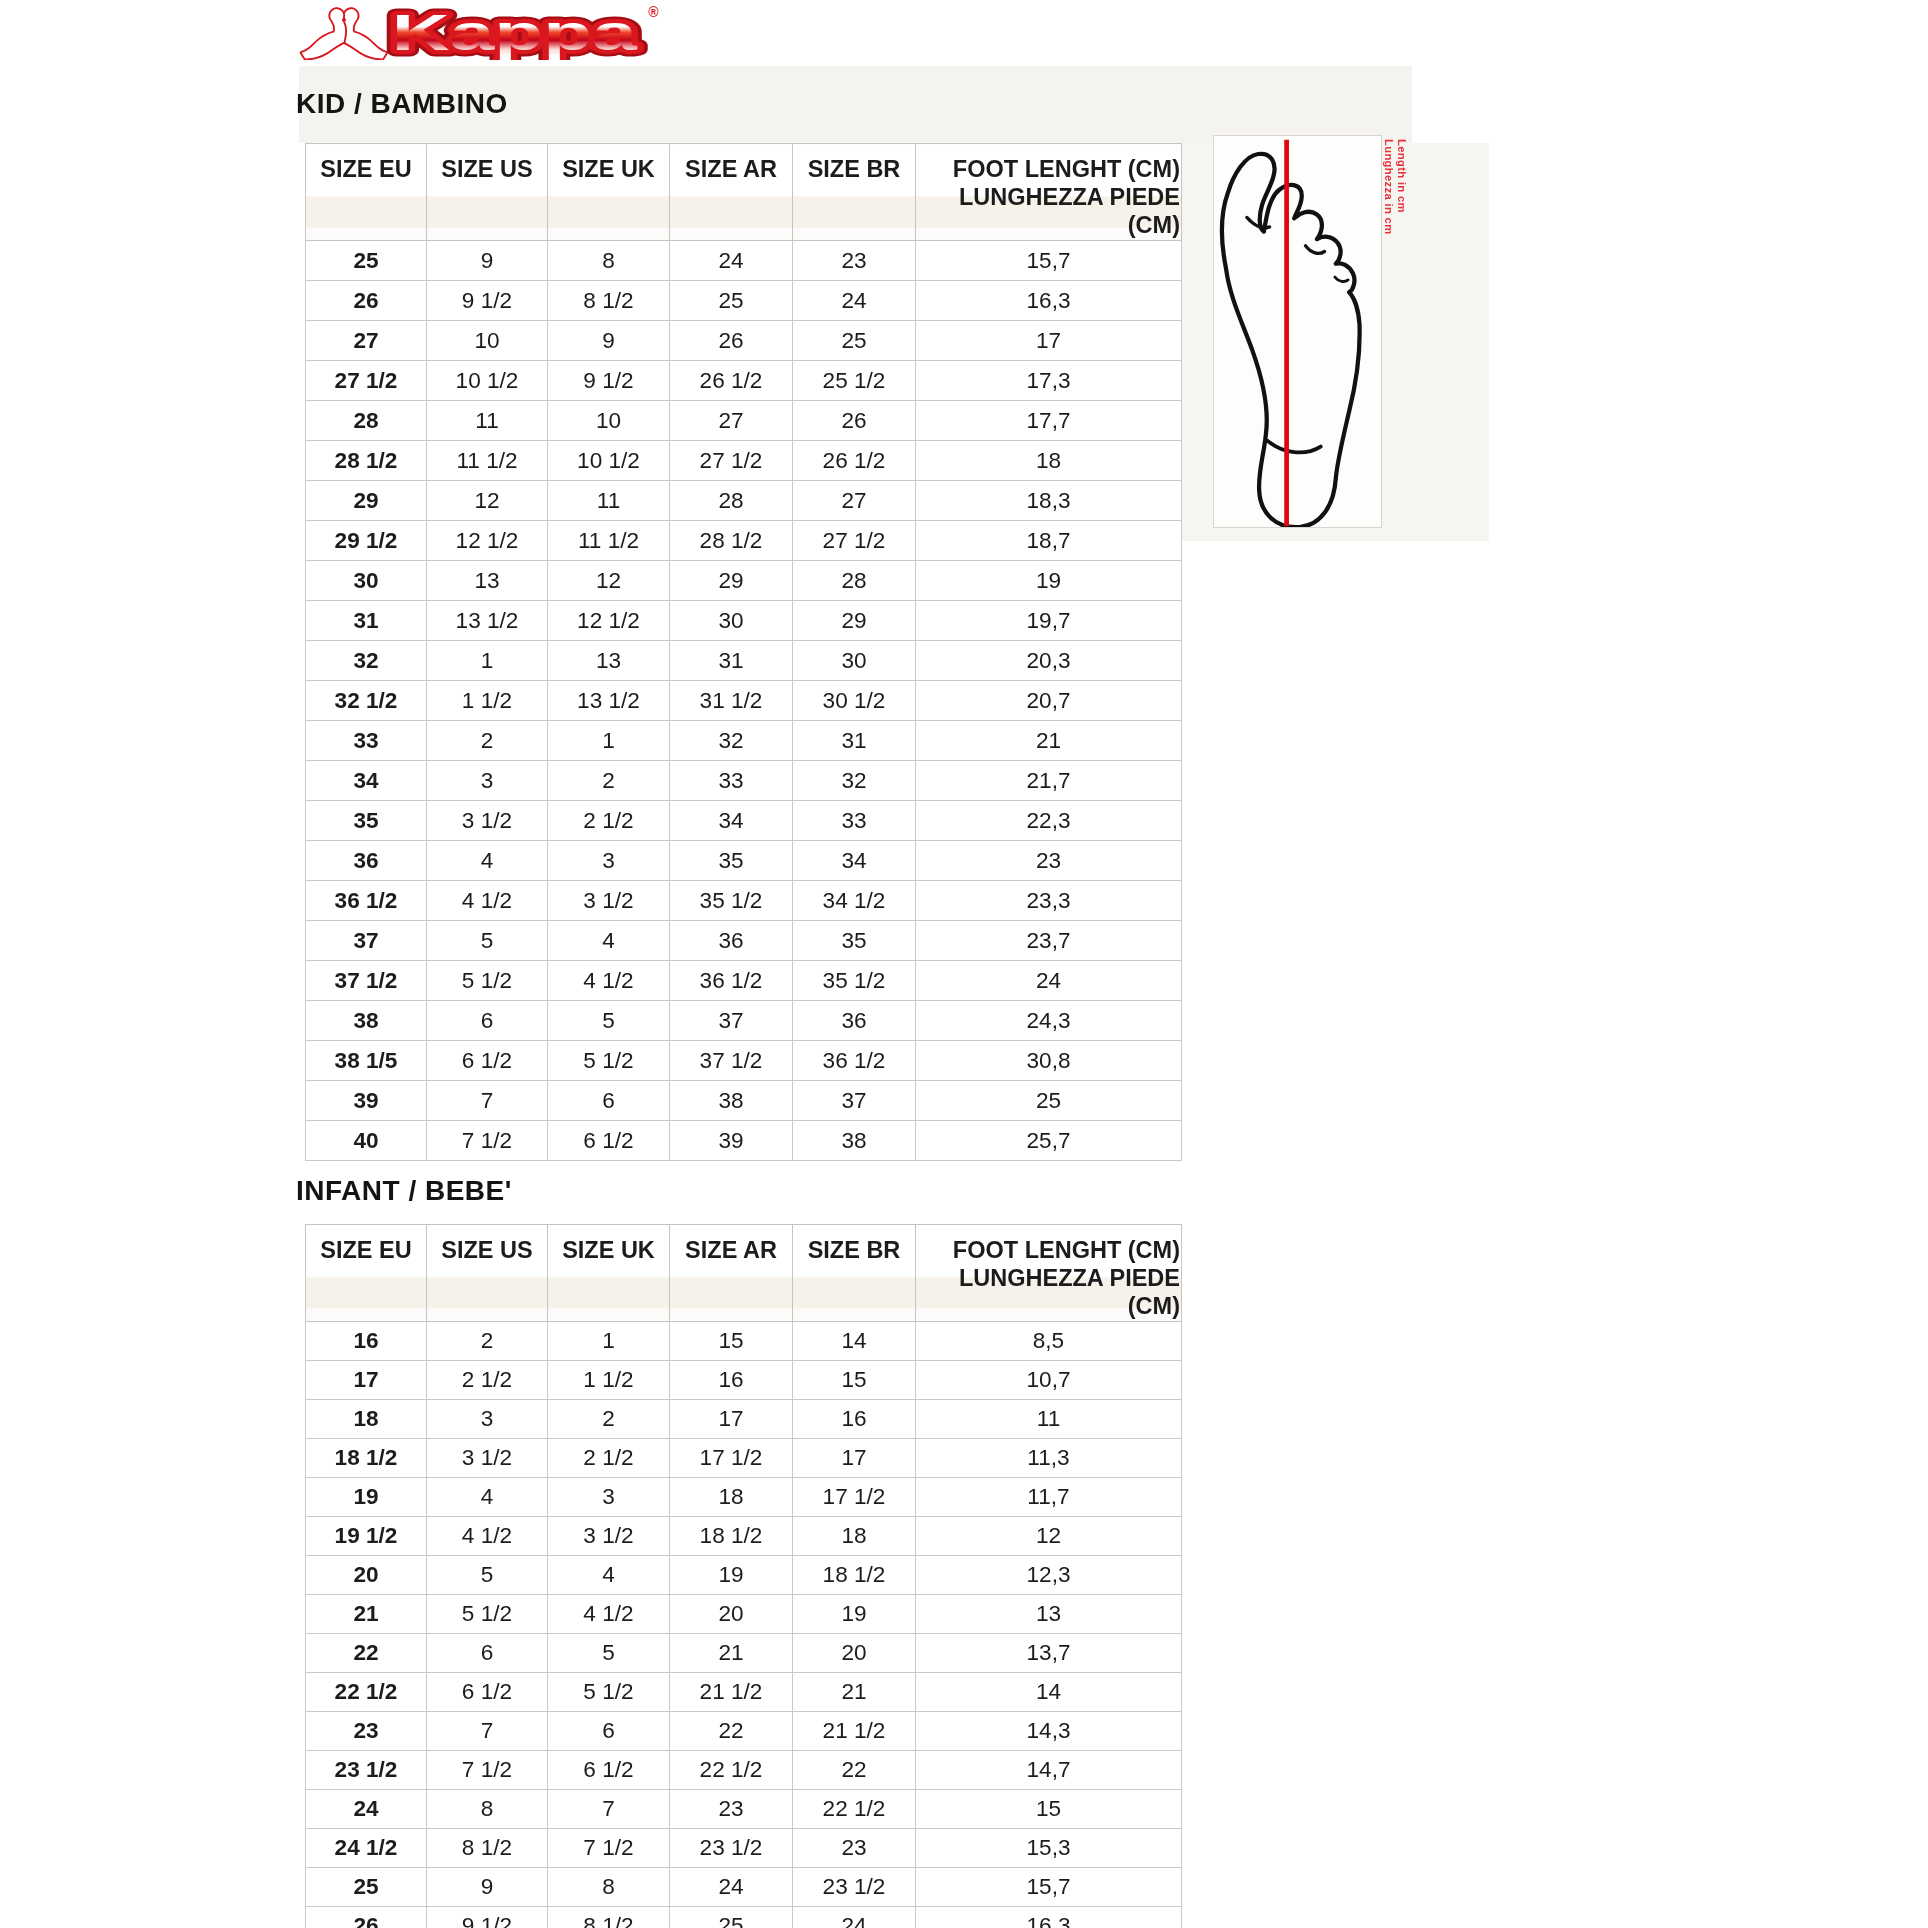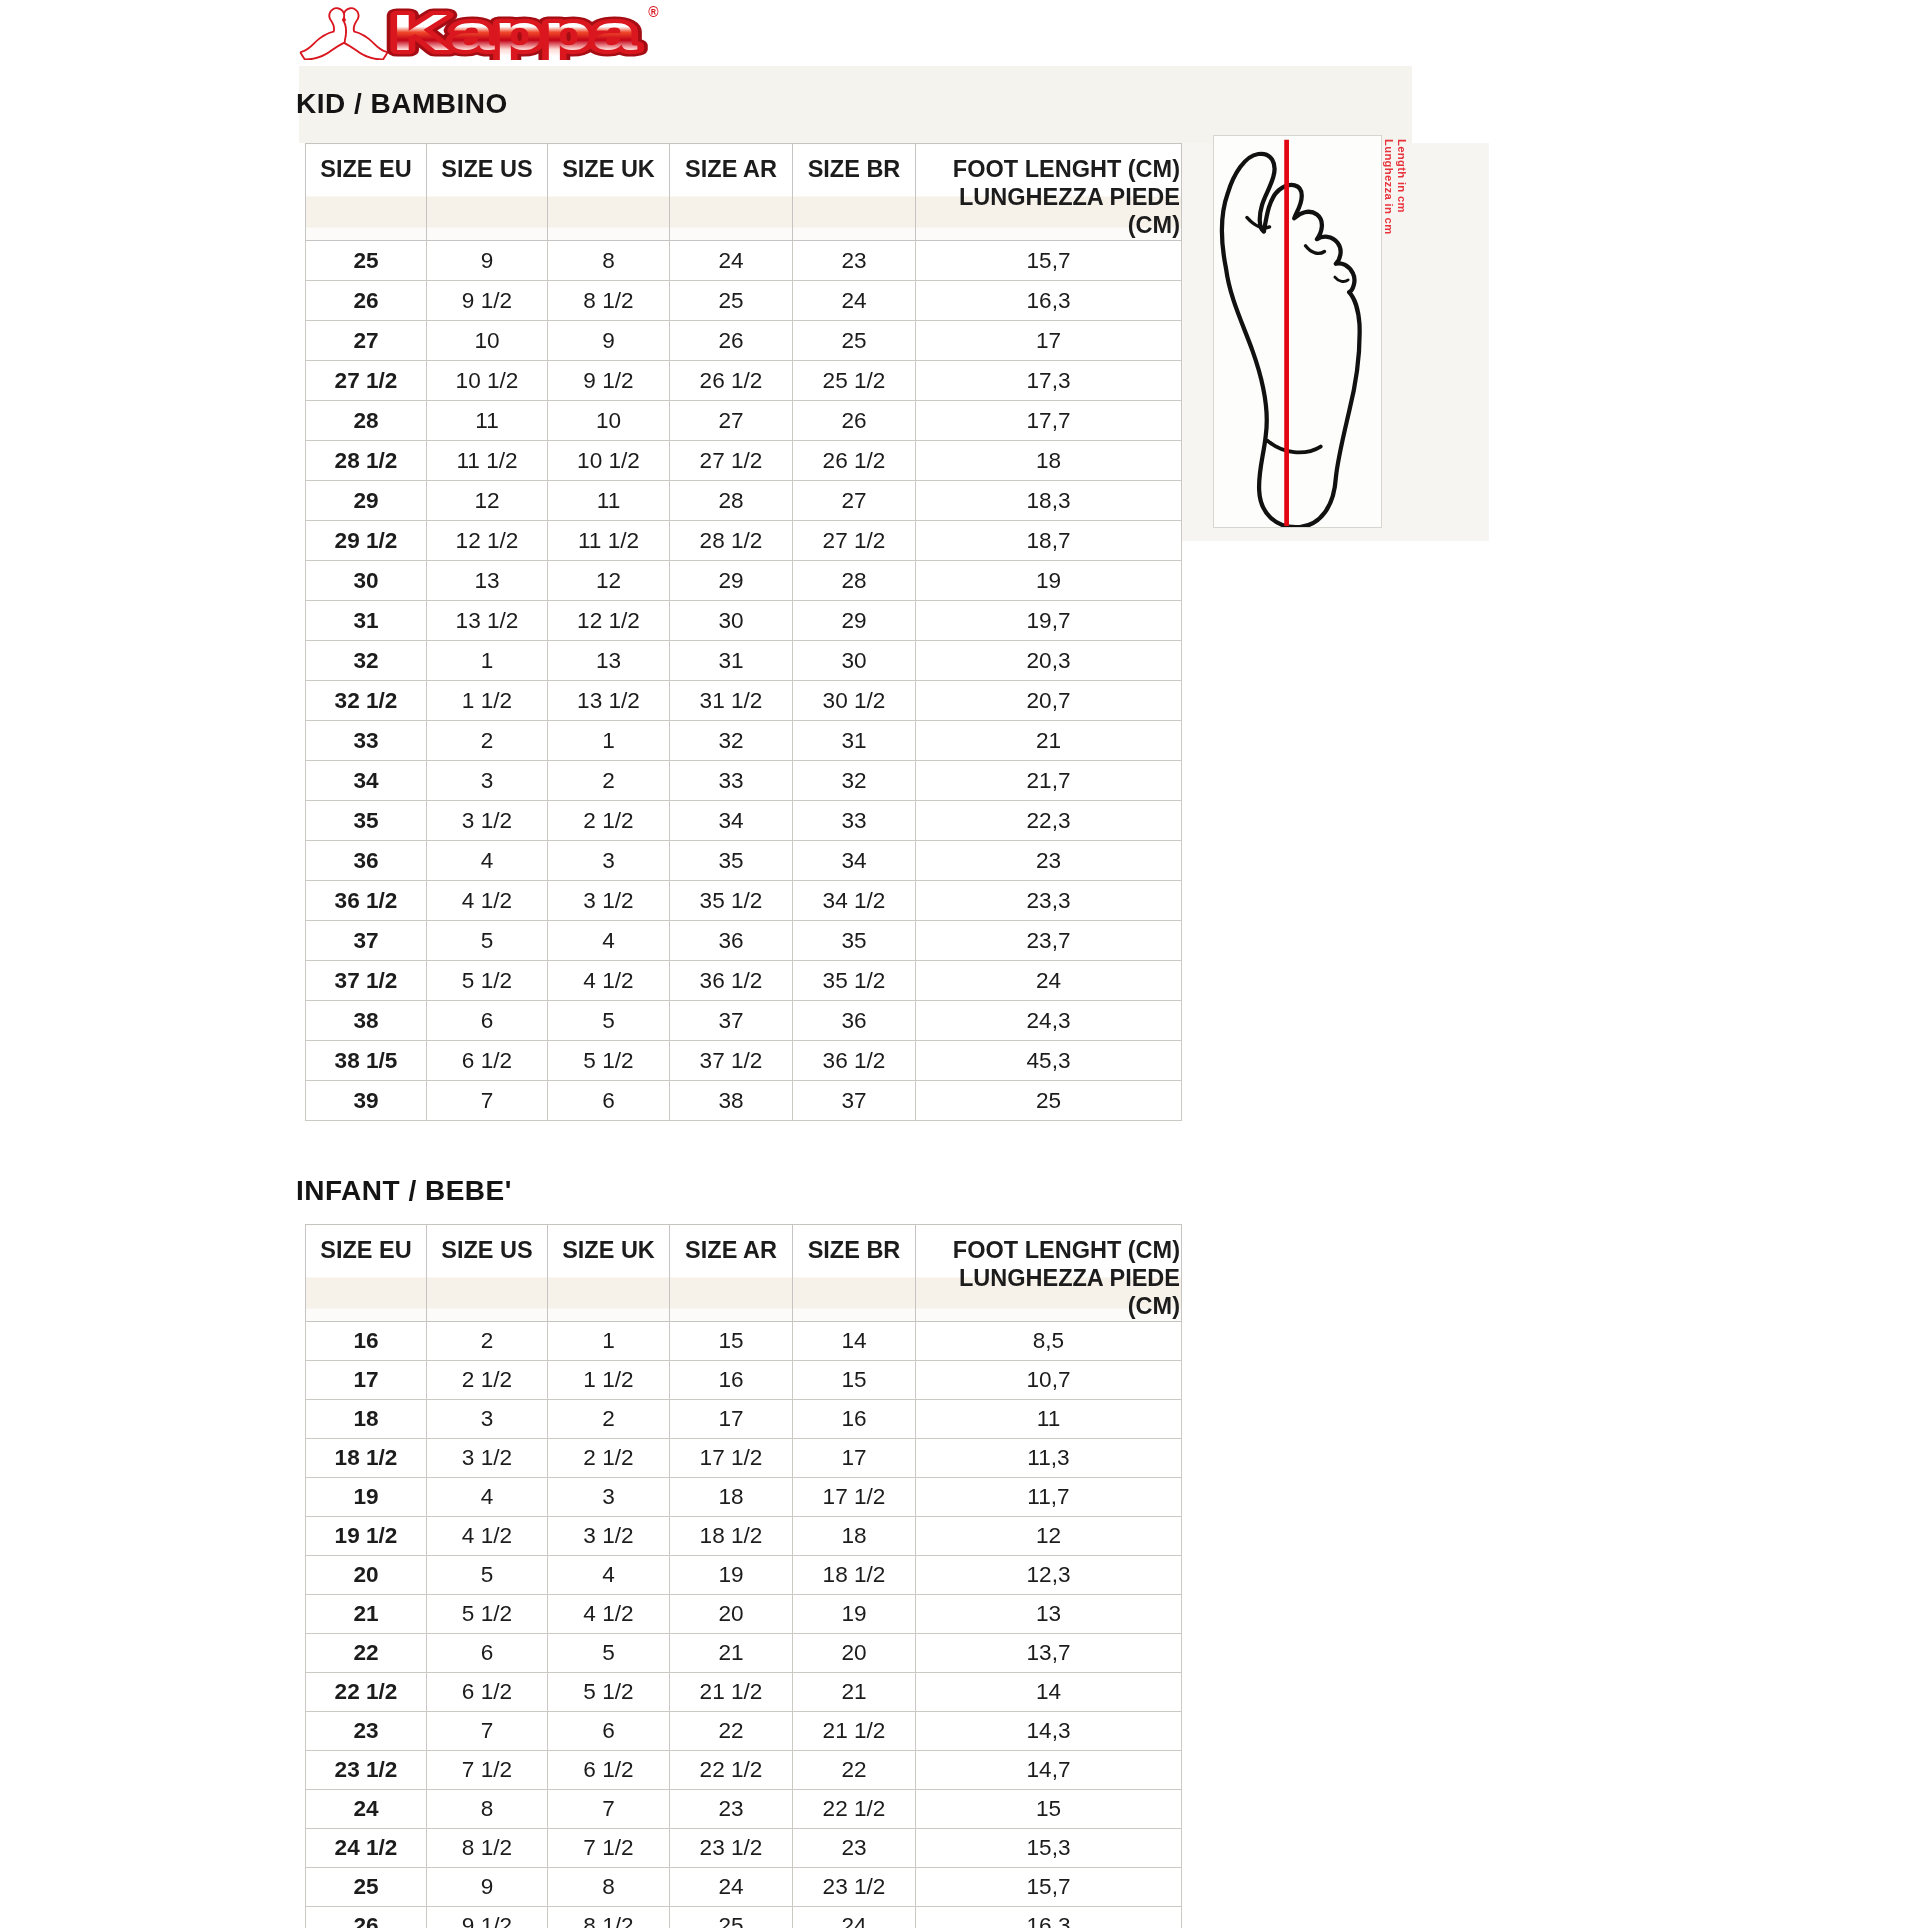--- a/index.html
+++ b/index.html
@@ -257,29 +257,37 @@
           <td>37</td>
           <td>36</td>
           <td>24,3</td>
         </tr>
         <tr>
           <td>38 1/5</td>
           <td>6 1/2</td>
           <td>5 1/2</td>
           <td>37 1/2</td>
           <td>36 1/2</td>
-          <td>45,3</td>
+          <td>30,8</td>
         </tr>
         <tr>
           <td>39</td>
           <td>7</td>
           <td>6</td>
           <td>38</td>
           <td>37</td>
           <td>25</td>
+        </tr>
+        <tr>
+          <td>40</td>
+          <td>7 1/2</td>
+          <td>6 1/2</td>
+          <td>39</td>
+          <td>38</td>
+          <td>25,7</td>
         </tr>
       </tbody>
   </table>
 
   <div class="foot-box">
     <svg viewBox="0 0 175 413">
       <g fill="none" stroke="#111111" stroke-width="4.5" stroke-linecap="round" stroke-linejoin="round">
         <path d="M12 140
                  C 6 110 6 82 14 60
                  C 20 40 32 21 46 19

